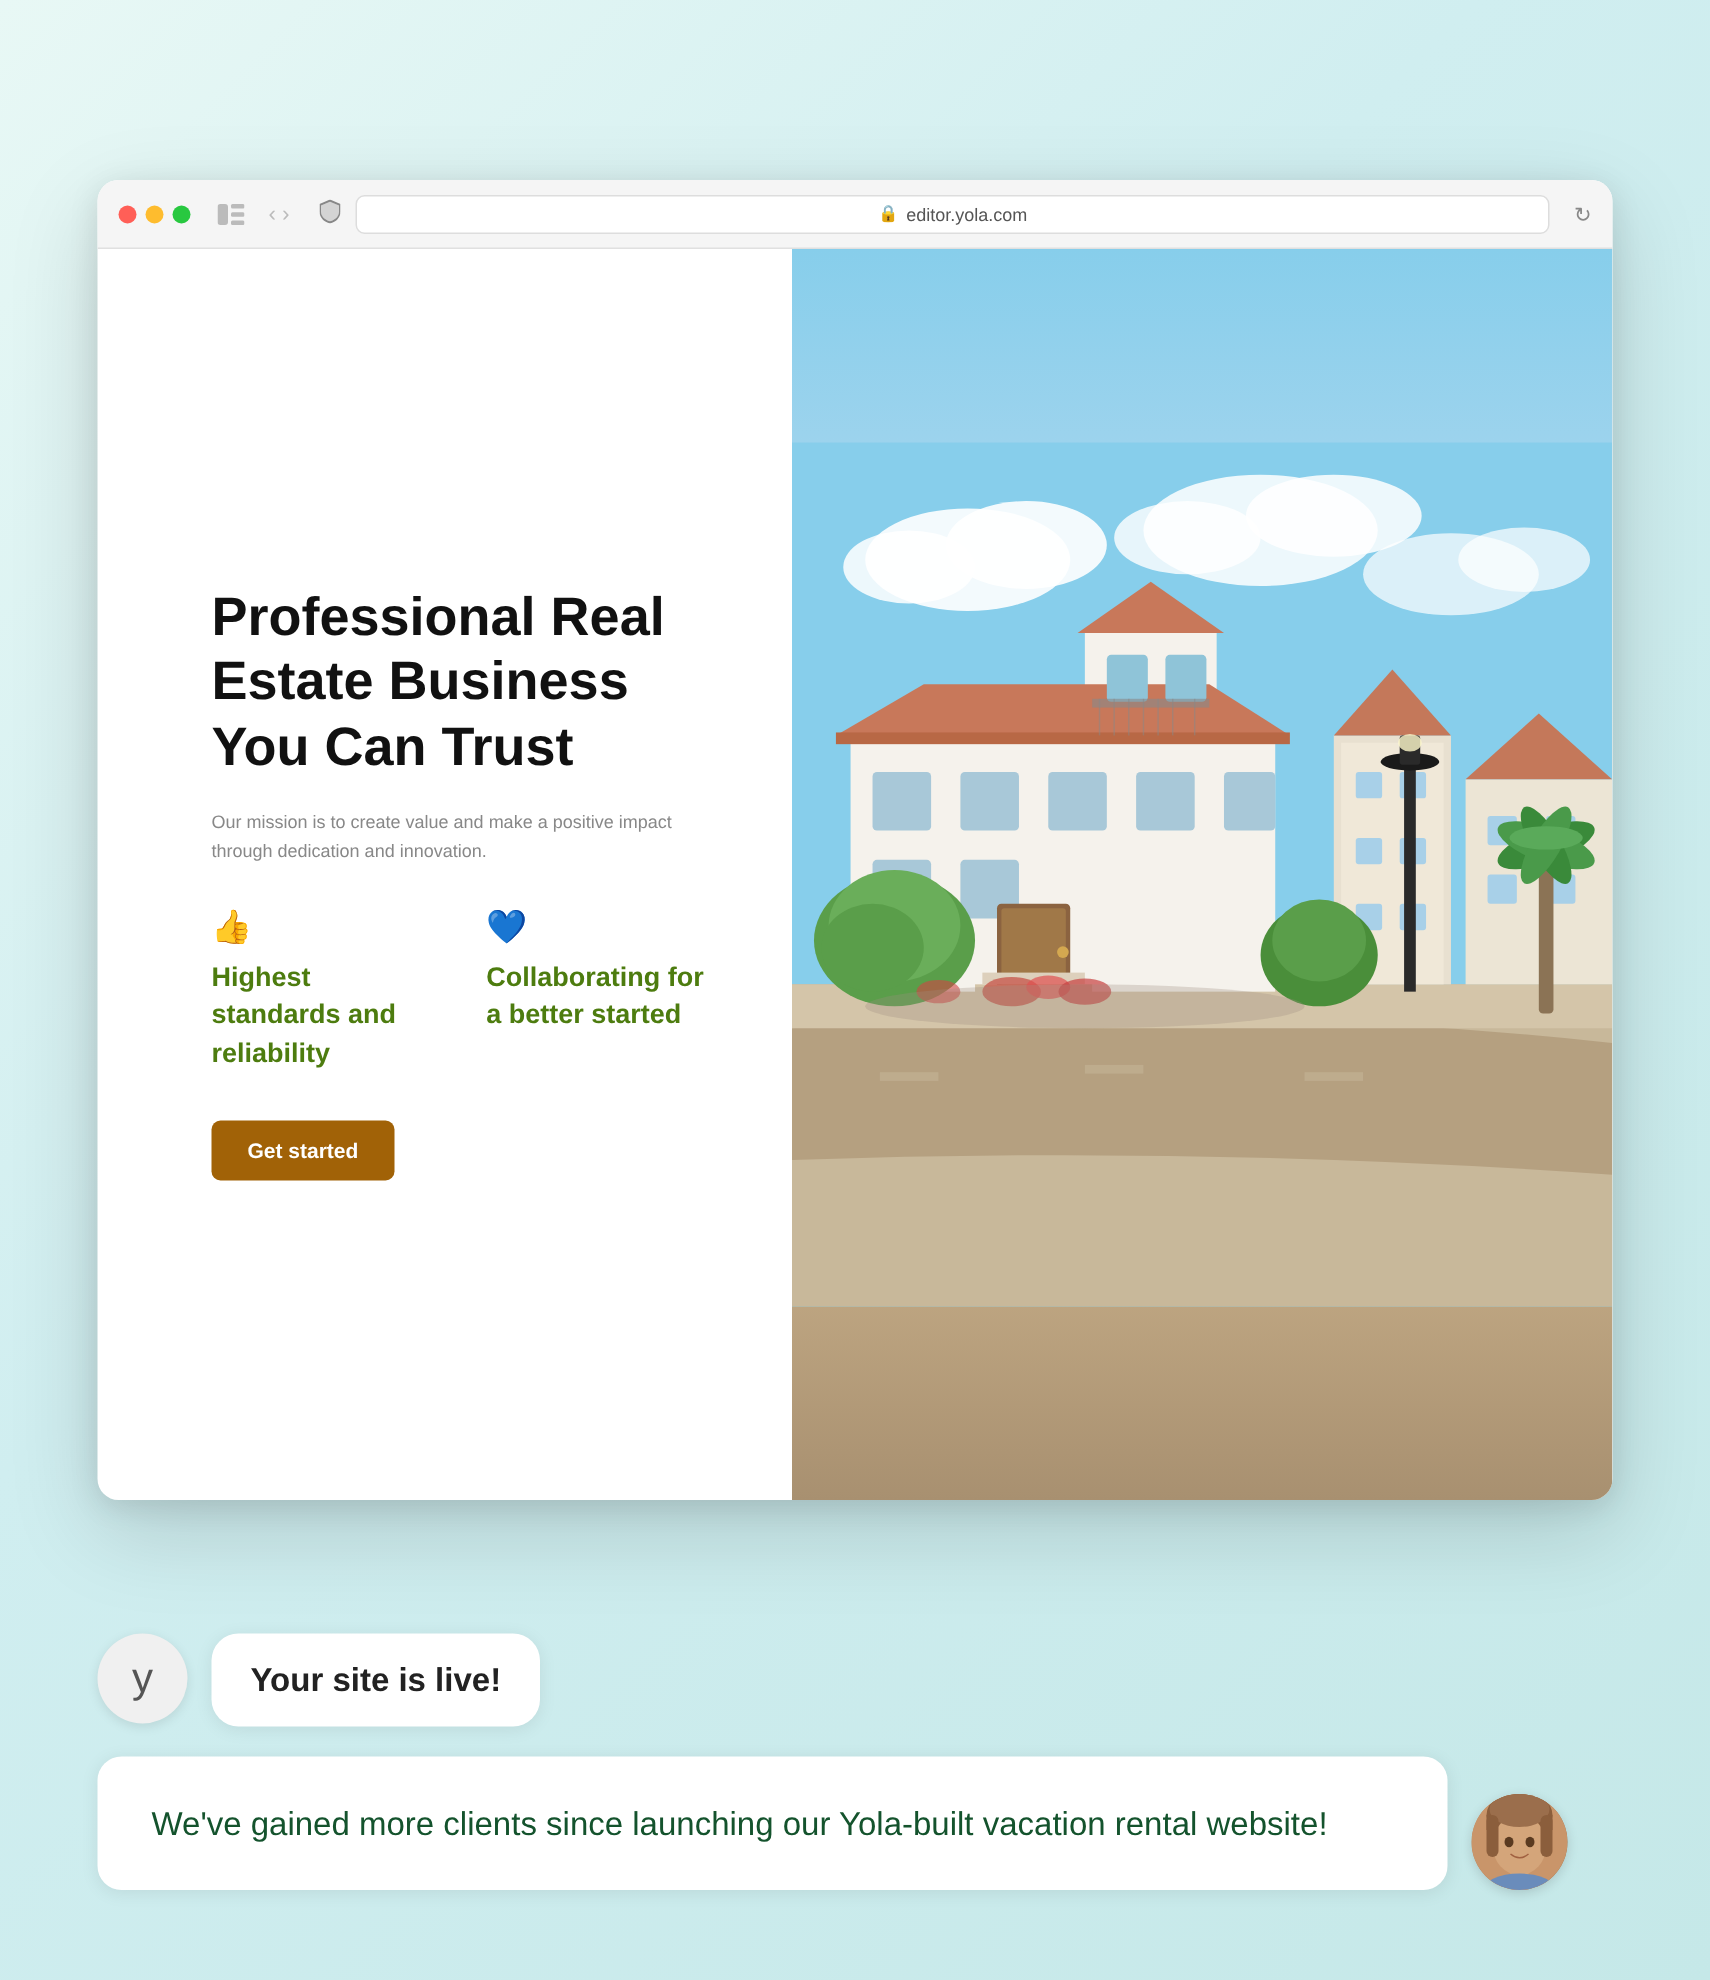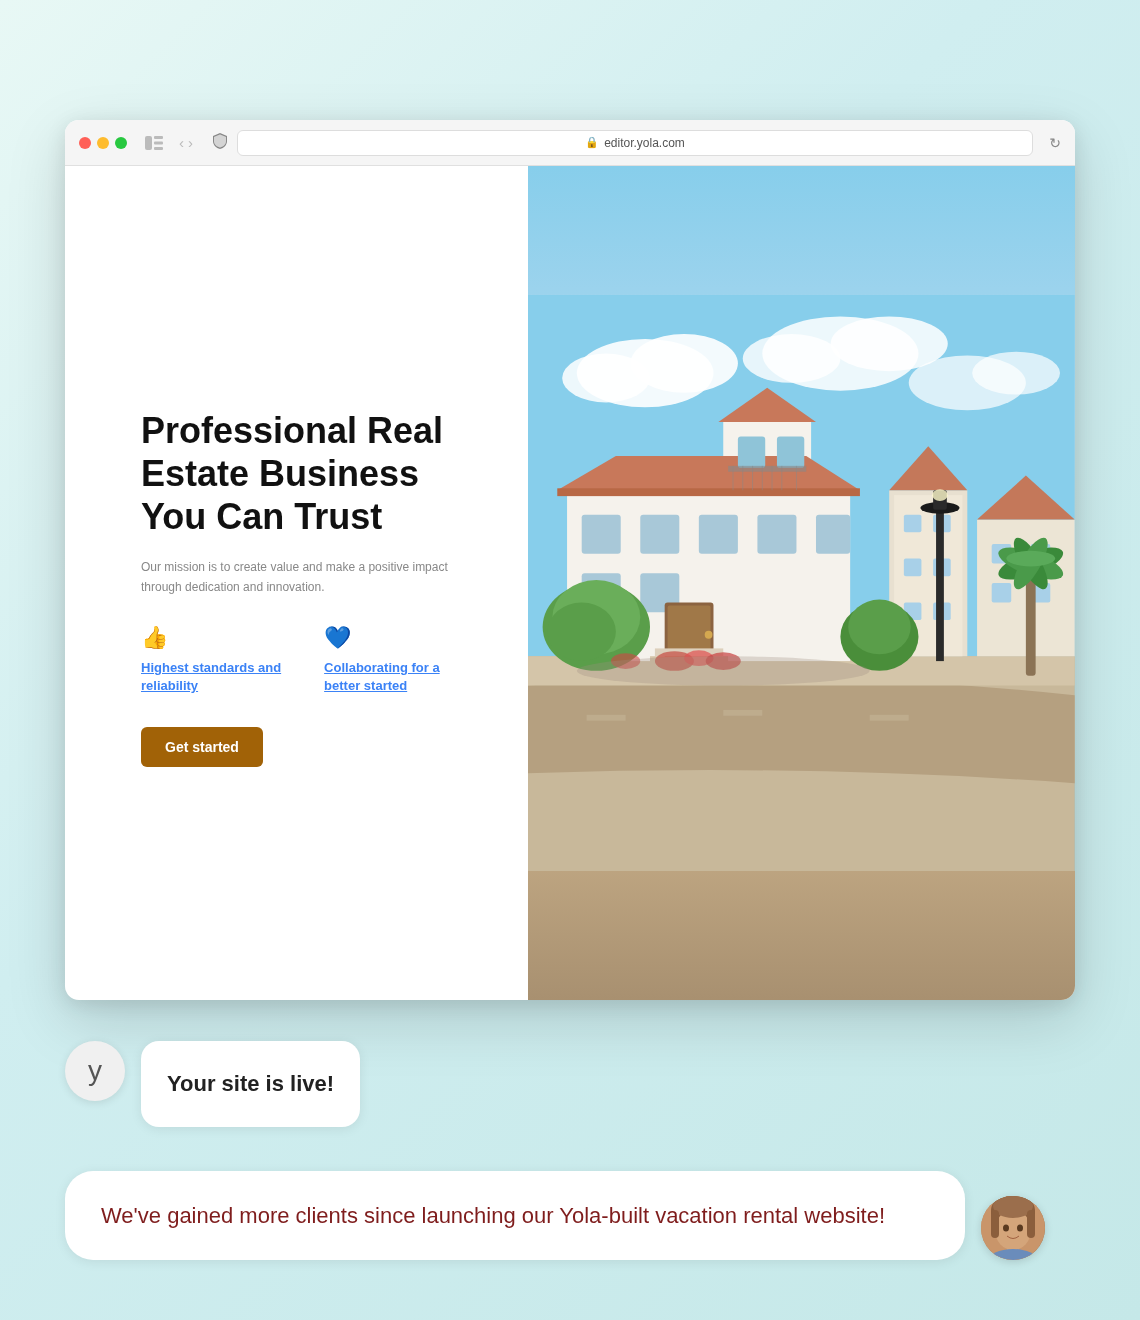--- a/index.html
+++ b/index.html
@@ -147,25 +147,24 @@
     }
 
     .feature-icon {
       font-size: 22px;
     }
 
     .feature-icon.blue { color: #4da6e8; }
     .feature-icon.heart { color: #5bb8e8; }
 
     .feature-label {
-      font-size: 13px;
+      font-size: 18px;
       font-weight: 700;
-      color: #3b82f6;
+      color: #4d7c0f;
       line-height: 1.4;
-      text-decoration: underline;
     }
 
     .cta-button {
       display: inline-block;
       background: #a16207;
       color: #fff;
       border: none;
       border-radius: 6px;
       padding: 12px 24px;
       font-size: 14px;
@@ -222,45 +221,44 @@
       font-size: 28px;
       font-weight: 300;
       color: #555;
       flex-shrink: 0;
       box-shadow: 0 2px 8px rgba(0,0,0,0.1);
     }
 
     .chat-bubble-site-live {
       background: #ffffff;
       border-radius: 18px;
-      padding: 30px 26px;
+      padding: 18px 26px;
       font-size: 22px;
       font-weight: 600;
       color: #222;
       box-shadow: 0 2px 12px rgba(0,0,0,0.08);
     }
 
     .chat-row-right {
       display: flex;
       align-items: flex-end;
       justify-content: flex-start;
       gap: 0;
       padding-right: 30px;
     }
 
     .chat-bubble-testimonial {
       background: #ffffff;
-      border-radius: 28px;
+      border-radius: 16px;
       padding: 28px 36px;
       font-size: 22px;
-      color: #7f1d1d;
+      color: #14532d;
       line-height: 1.5;
       box-shadow: 0 2px 12px rgba(0,0,0,0.08);
       flex: 1;
-      margin-top: 24px;
     }
 
     .user-avatar {
       width: 64px;
       height: 64px;
       border-radius: 50%;
       background: linear-gradient(135deg, #c9956a 0%, #b07850 40%, #8a5a35 100%);
       display: flex;
       align-items: center;
       justify-content: center;

